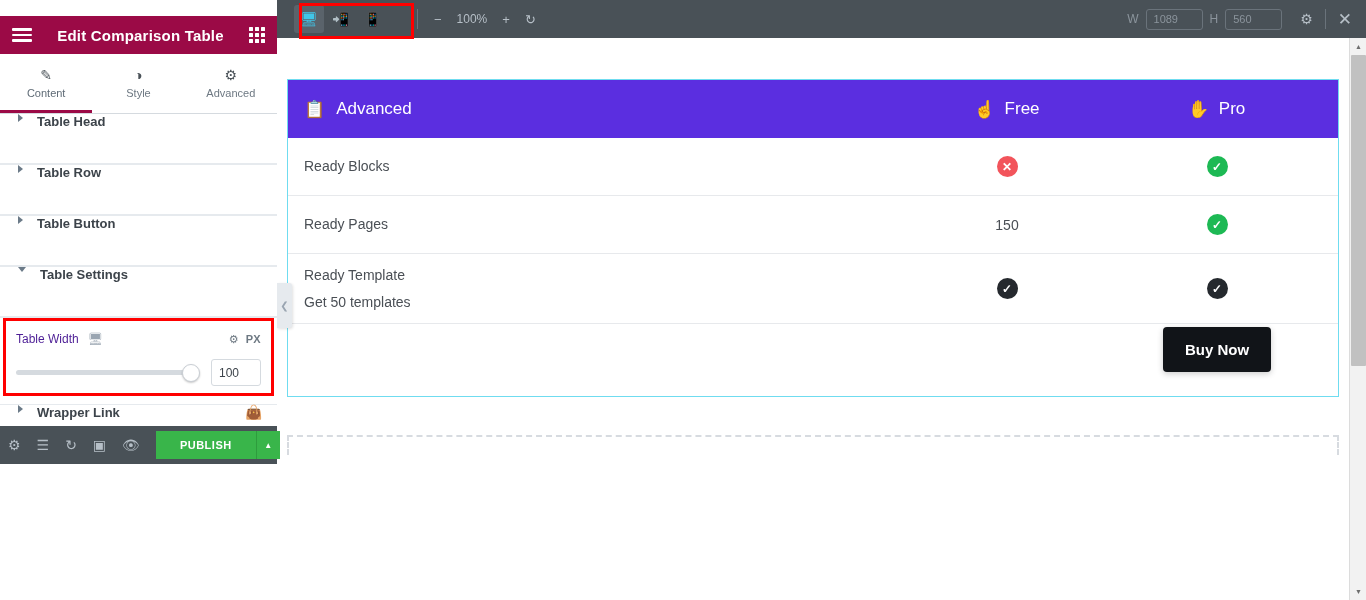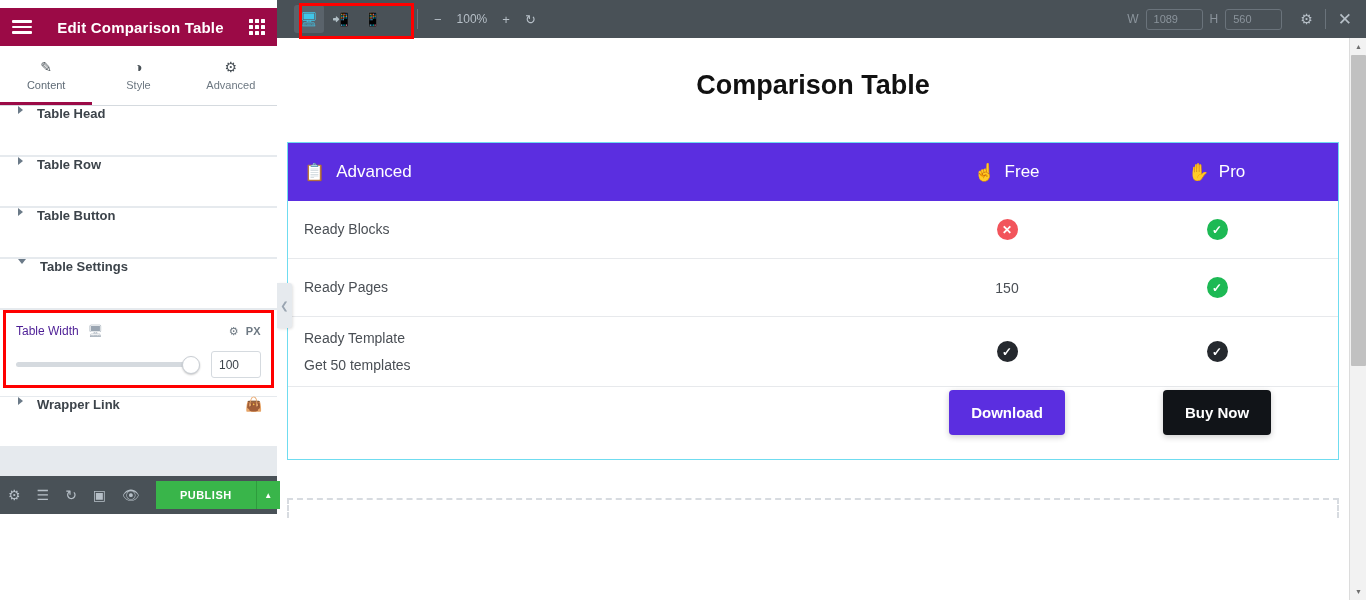--- a/index.html
+++ b/index.html
@@ -6,22 +6,22 @@
   html, body {
     width: 1366px; height: 600px;
     font-family: "Liberation Sans", sans-serif;
     overflow: hidden;
     background: #ffffff;
   }
   #app { position: relative; width: 1366px; height: 600px; }
 
   
   #panel {
-    position: absolute; left: 0; top: 8px;
-    width: 277px; height: 506px;
+    position: absolute; left: 0; top: 16px;
+    width: 277px; height: 448px;
     background: #e6eaee;
     display: flex; flex-direction: column;
     z-index: 30;
   }
   .panel-header {
     height: 38px; background: #9b0a46; color: #fff;
     display: flex; align-items: center; padding: 0 12px;
     flex: none;
   }
   .hamburger { width: 20px; display: flex; flex-direction: column; gap: 3px; cursor: pointer; }
@@ -353,21 +353,20 @@
       <span class="size-field">1089</span>
       <span>H</span>
       <span class="size-field">560</span>
     </div>
     <span class="tb-ico" style="margin-left:18px;">⚙</span>
     <span class="tb-sep2"></span>
     <span class="tb-ico" style="margin-right:14px;font-size:17px;">✕</span>
   </div>
 
   <div id="canvas">
-    <div class="page-heading">Comparison Table</div>
 
     <div class="ct-wrapper">
       <div class="ct-head">
         <div class="ct-col-feature">
           <span>📋</span>
           <span>Advanced</span>
         </div>
         <div class="ct-col">
           <span>☝</span>
           <span>Free</span>
@@ -405,23 +404,20 @@
           <span class="badge dark">✓</span>
         </div>
         <div class="rc">
           <span class="badge dark">✓</span>
         </div>
       </div>
 
       <div class="ct-btnrow">
         <div class="rf"></div>
         <div class="rc">
-          <div class="tbl-btn primary">Download</div>
-        </div>
-        <div class="rc">
           <div class="tbl-btn dark">Buy Now</div>
         </div>
       </div>
     </div>
 
     <div class="dashed-sec"></div>
   </div>
 
   <div id="scrollbar">
     <div class="sb-arrow">▲</div>

